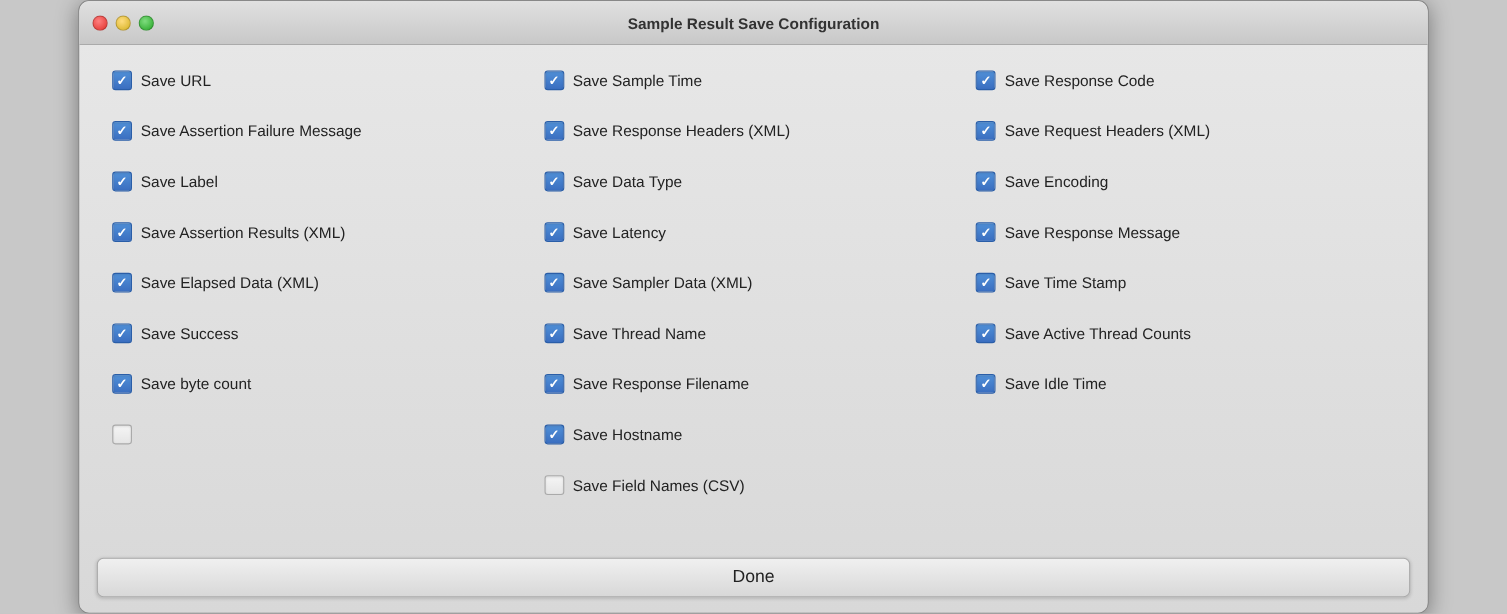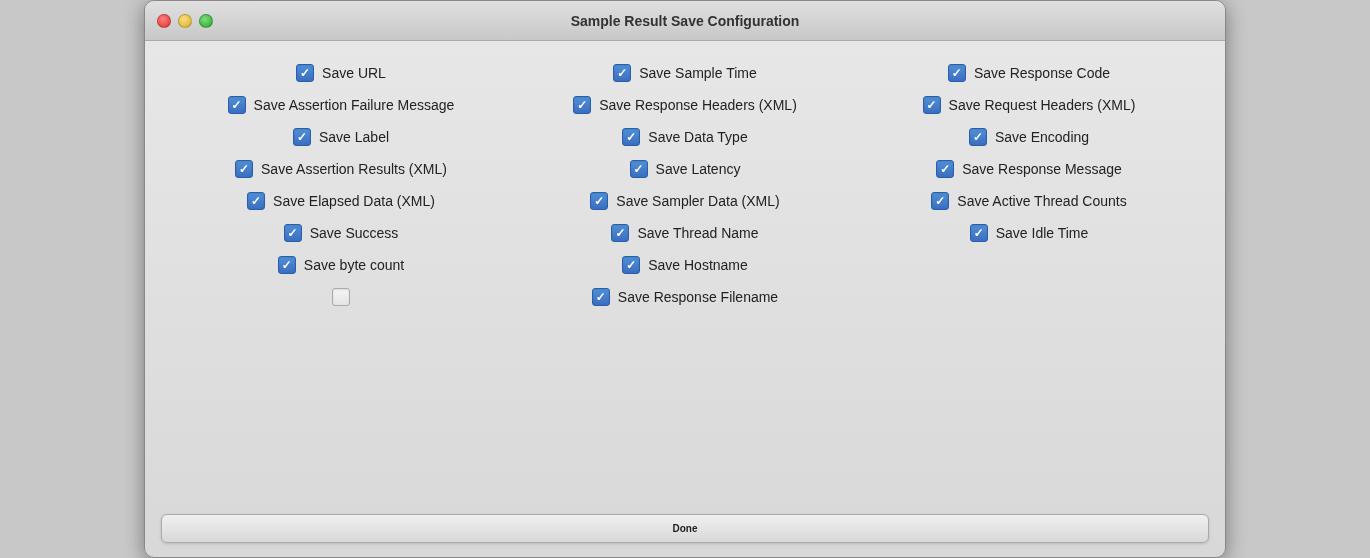--- a/index.html
+++ b/index.html
@@ -8,21 +8,21 @@
       font-family: -apple-system, "Helvetica Neue", Arial, sans-serif;
       font-size: 14px;
       background: #c8c8c8;
       display: flex;
       align-items: center;
       justify-content: center;
       min-height: 100vh;
     }
 
     .window {
-      width: 1082px;
+      width: 1228px;
       height: 558px;
       background: linear-gradient(to bottom, #e8e8e8, #d8d8d8);
       border-radius: 10px;
       box-shadow: 0 4px 20px rgba(0,0,0,0.4);
       border: 1px solid #888;
       display: flex;
       flex-direction: column;
       overflow: hidden;
     }
 
@@ -72,22 +72,21 @@
     .checkboxes-grid {
       display: grid;
       grid-template-columns: 1fr 1fr 1fr;
       gap: 0;
       flex: 1;
     }
 
     .column {
       display: flex;
       flex-direction: column;
-      gap: 4px;
-      align-items: center;
+      gap: 18px;
     }
 
     .checkbox-item {
       display: flex;
       align-items: center;
       gap: 8px;
       padding: 5px 6px;
       cursor: pointer;
       border-radius: 4px;
     }
@@ -132,22 +131,22 @@
     .footer {
       padding: 8px 16px 14px 16px;
     }
 
     .done-button {
       width: 100%;
       padding: 8px;
       background: linear-gradient(to bottom, #f0f0f0, #d8d8d8);
       border: 1px solid #aaa;
       border-radius: 6px;
-      font-size: 10px;
-      font-weight: 700;
+      font-size: 16px;
+      font-weight: 400;
       color: #222;
       cursor: pointer;
       box-shadow: 0 1px 3px rgba(0,0,0,0.15);
     }
   </style>
 </head>
 <body>
 
 <div class="window">
   <div class="title-bar">
@@ -214,43 +213,51 @@
           <div class="checkbox-item">
             <div class="cb-box checked"></div>
             <span class="cb-label">Save Sampler Data (XML)</span>
           </div>
           <div class="checkbox-item">
             <div class="cb-box checked"></div>
             <span class="cb-label">Save Thread Name</span>
           </div>
           <div class="checkbox-item">
             <div class="cb-box checked"></div>
+            <span class="cb-label">Save Response Filename</span>
+          </div>
+          <div class="checkbox-item">
+            <div class="cb-box checked"></div>
             <span class="cb-label">Save Hostname</span>
           </div>
           <div class="checkbox-item">
-            <div class="cb-box checked"></div>
-            <span class="cb-label">Save Response Filename</span>
+            <div class="cb-box unchecked"></div>
+            <span class="cb-label">Save Field Names (CSV)</span>
           </div>
         </div>
         <div class="column">
           <div class="checkbox-item">
             <div class="cb-box checked"></div>
             <span class="cb-label">Save Response Code</span>
           </div>
           <div class="checkbox-item">
             <div class="cb-box checked"></div>
             <span class="cb-label">Save Request Headers (XML)</span>
           </div>
           <div class="checkbox-item">
             <div class="cb-box checked"></div>
             <span class="cb-label">Save Encoding</span>
           </div>
           <div class="checkbox-item">
             <div class="cb-box checked"></div>
             <span class="cb-label">Save Response Message</span>
+          </div>
+          <div class="checkbox-item">
+            <div class="cb-box checked"></div>
+            <span class="cb-label">Save Time Stamp</span>
           </div>
           <div class="checkbox-item">
             <div class="cb-box checked"></div>
             <span class="cb-label">Save Active Thread Counts</span>
           </div>
           <div class="checkbox-item">
             <div class="cb-box checked"></div>
             <span class="cb-label">Save Idle Time</span>
           </div>
         </div>

